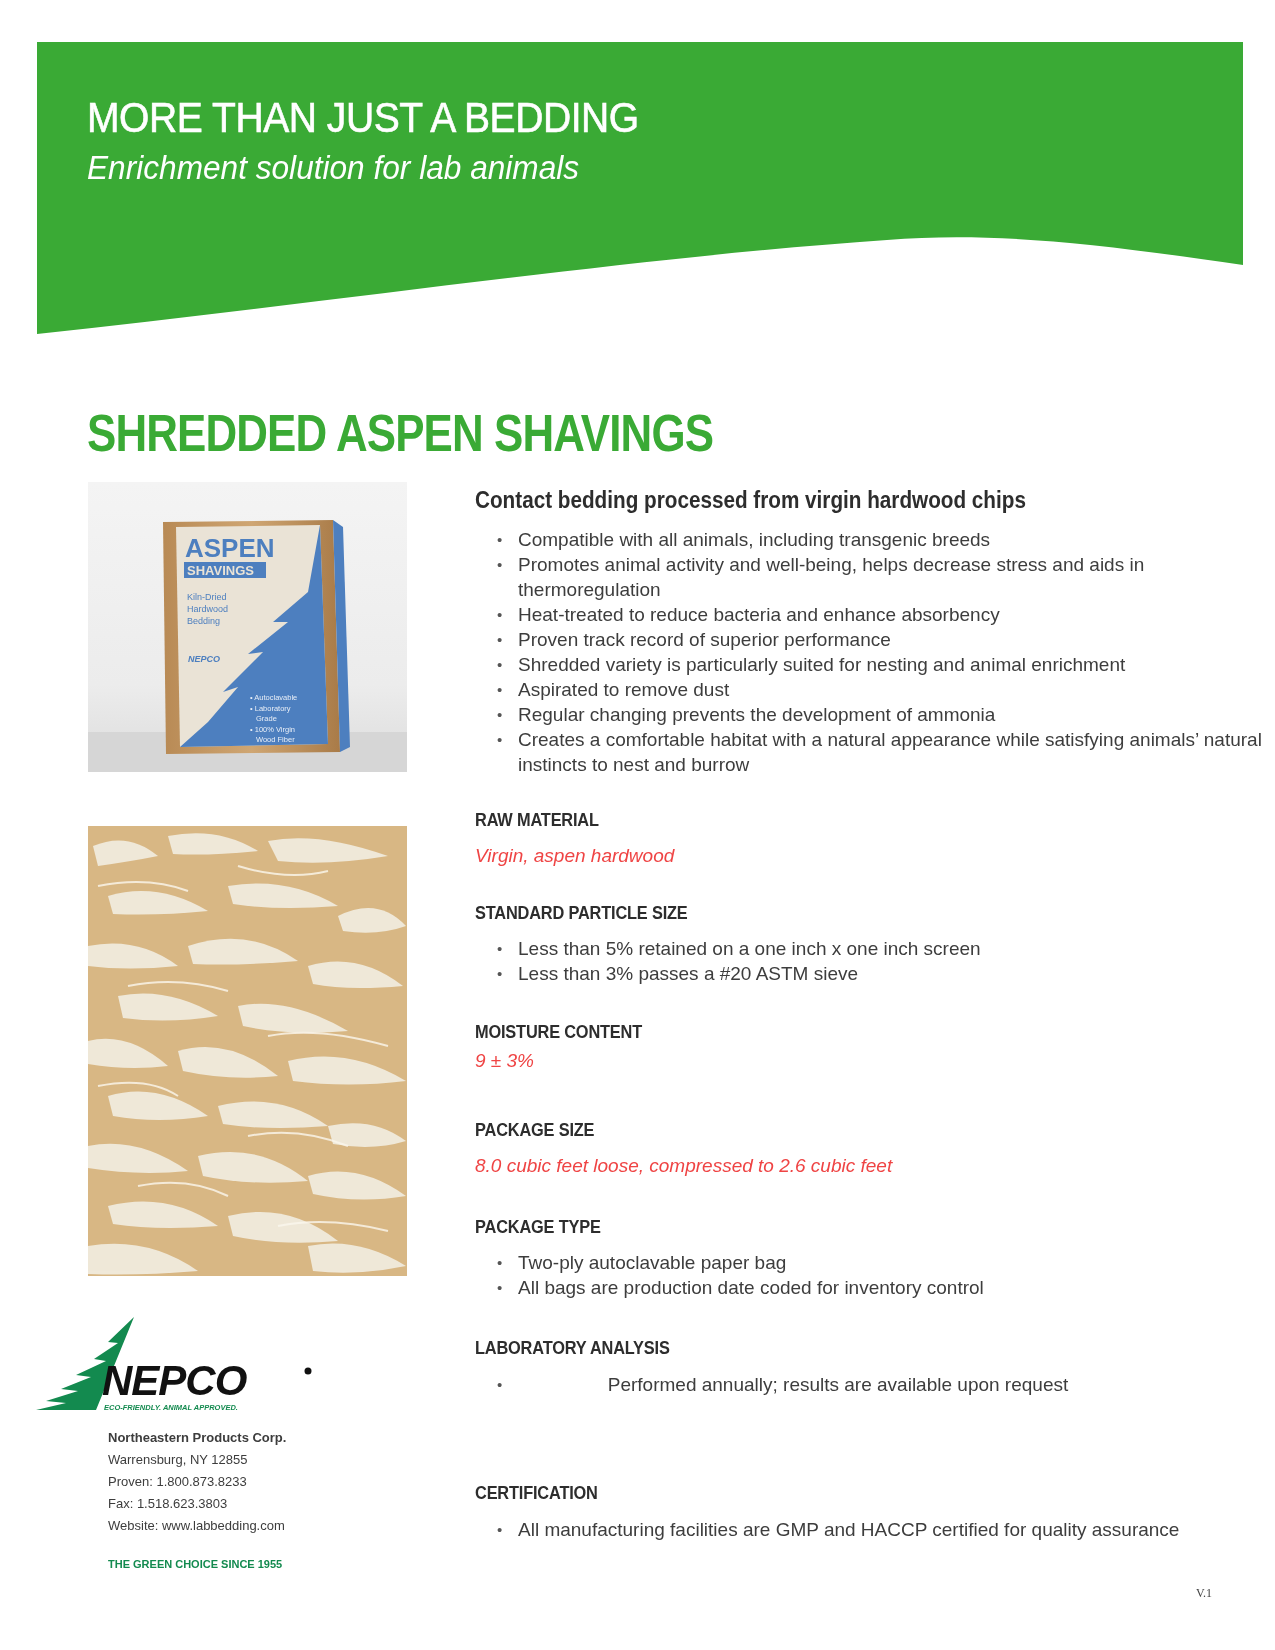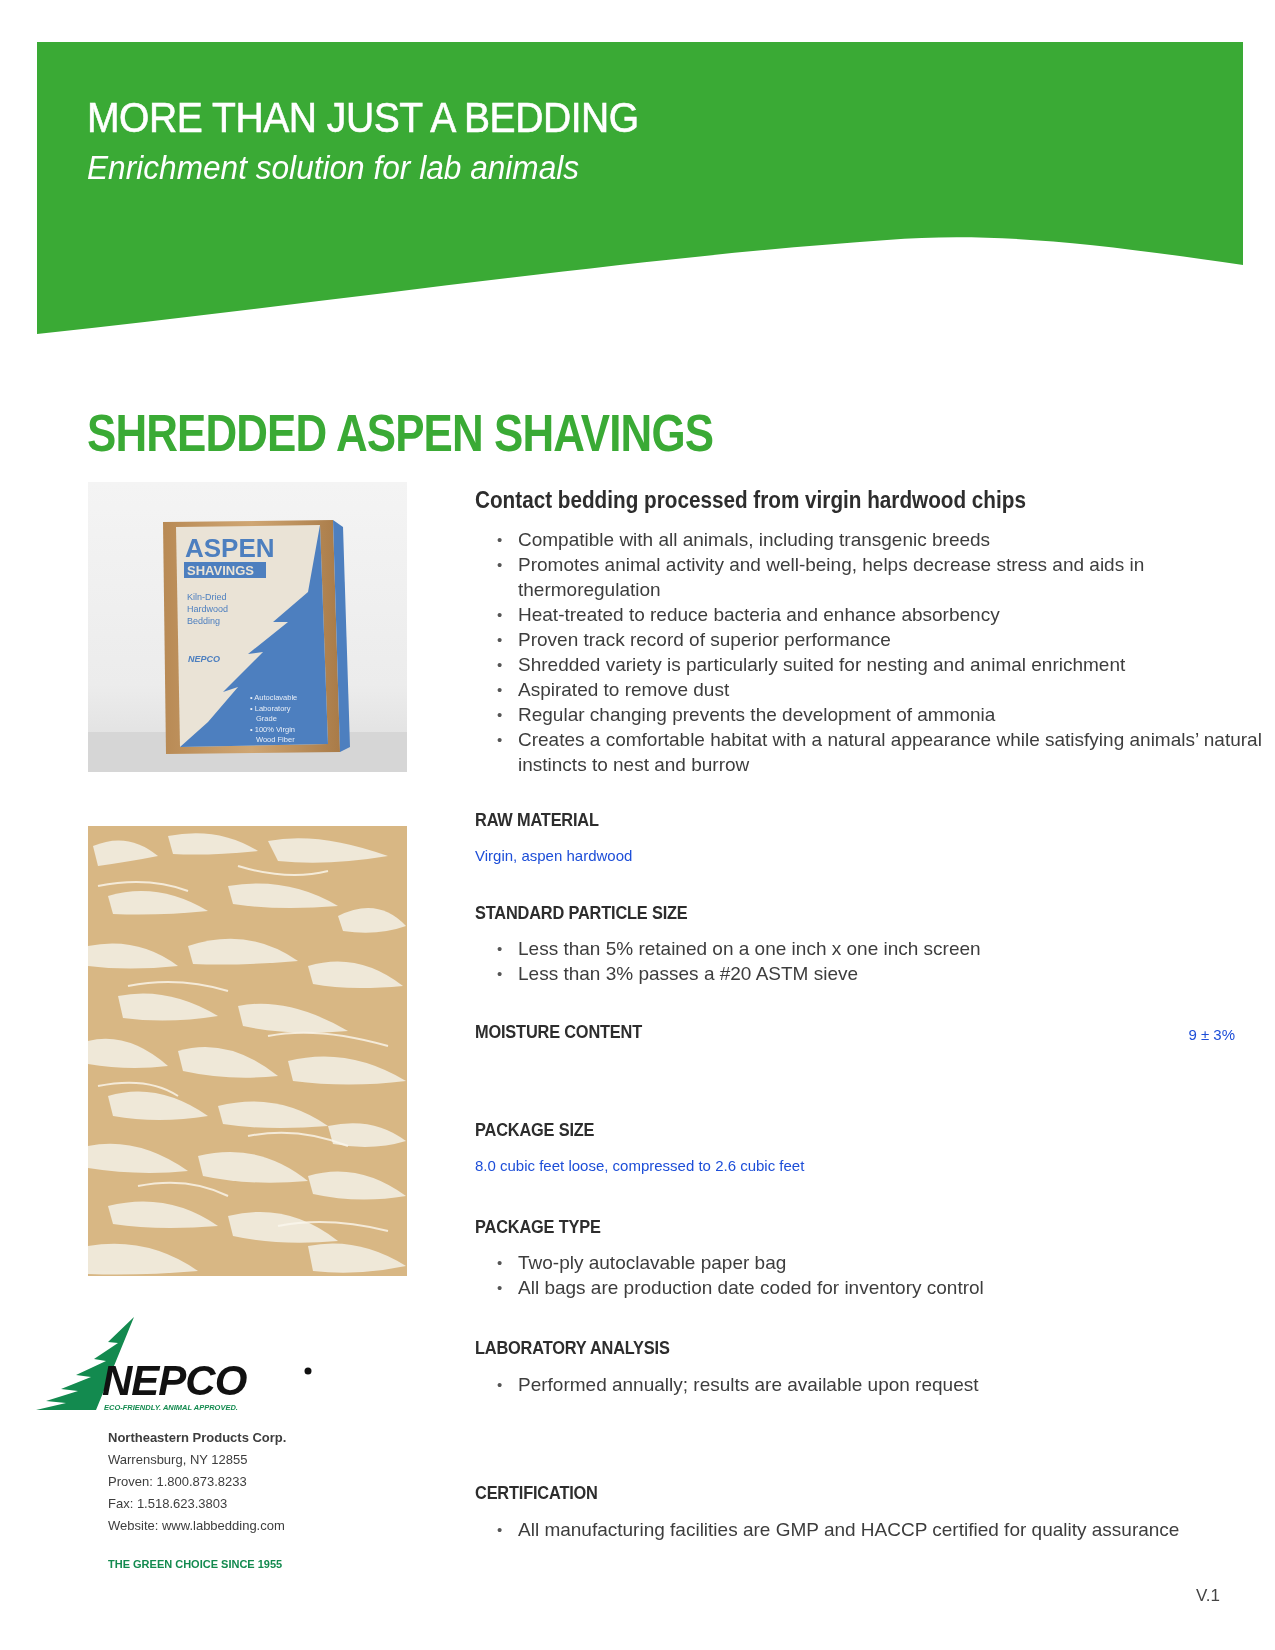--- a/index.html
+++ b/index.html
@@ -15,31 +15,31 @@
   #product-title { left: 87px; top: 404px; font-size: 51px; font-weight: bold; color: #3aaa35; letter-spacing: -1px; transform: scaleX(0.86); transform-origin: left top; white-space: nowrap; }
 
   
   #bag-photo { left: 88px; top: 482px; width: 319px; height: 290px; background: linear-gradient(180deg, #f4f4f4 0%, #ececec 70%, #dcdcdc 100%); overflow: hidden; }
   #shavings-photo { left: 88px; top: 826px; width: 319px; height: 450px; overflow: hidden; background: #d9b98a; }
 
   
   .col { left: 475px; width: 760px; }
   .lead { font-size: 23px; font-weight: bold; color: #2d2d2d; transform: scaleX(0.9); transform-origin: left top; white-space: nowrap; }
   .sec-h { font-size: 19px; font-weight: bold; color: #2d2d2d; transform: scaleX(0.86); transform-origin: left top; white-space: nowrap; letter-spacing: -0.2px; }
-  .body-txt { font-size: 15px; color: #1d4ed8; line-height: 25px; }
+  .body-txt { font-size: 19px; color: #ef4444; line-height: 25px; font-style: italic; }
   ul.bul { list-style: none; margin: 0; padding: 0 0 0 43px; }
   ul.bul li { position: relative; font-size: 19px; line-height: 25px; color: #3d3d3d; padding-left: 0; }
   ul.bul li::before { content: "\2022"; position: absolute; left: -21px; top: 0; font-size: 15px; color: #555; }
 
   
   #logo { left: 36px; top: 1315px; width: 280px; height: 100px; }
   #company-block { left: 108px; top: 1427px; font-size: 13px; line-height: 22px; color: #3d3d3d; }
   #company-name { font-weight: bold; }
   #tagline { left: 108px; top: 1558px; font-size: 11px; font-weight: bold; color: #138a4f; white-space: nowrap; }
-  #version { left: 1196px; top: 1586px; font-size: 17px; color: #444; }
+  #version { left: 1196px; top: 1586px; font-size: 12px; color: #444; font-family: Liberation Serif, serif; }
 </style>
 </head>
 <body>
 
 <svg id="header-band" class="abs" viewBox="0 0 1206 292" preserveAspectRatio="none">
   <path d="M0,0 L1206,0 L1206,223 C1050,200 950,190 850,198 C600,215 300,260 0,292 Z" fill="#3aaa35"></path>
 </svg>
 <div id="header-title" class="abs">MORE THAN JUST A BEDDING</div>
 <div id="header-subtitle" class="abs">Enrichment solution for lab animals</div>
 
@@ -131,33 +131,33 @@
 <div class="abs col sec-h" style="top:809px;">RAW MATERIAL</div>
 <div class="abs col body-txt" style="top:843px;">Virgin, aspen hardwood</div>
 
 <div class="abs col sec-h" style="top:902px;">STANDARD PARTICLE SIZE</div>
 <ul class="abs col bul" style="top:936px;">
   <li>Less than 5% retained on a one inch x one inch screen</li>
   <li>Less than 3% passes a #20 ASTM sieve</li>
 </ul>
 
 <div class="abs col sec-h" style="top:1021px;">MOISTURE CONTENT</div>
-<div class="abs col body-txt" style="top:1022px;text-align:right;">9 ± 3%</div>
+<div class="abs col body-txt" style="top:1048px;">9 ± 3%</div>
 
 <div class="abs col sec-h" style="top:1119px;">PACKAGE SIZE</div>
 <div class="abs col body-txt" style="top:1153px;">8.0 cubic feet loose, compressed to 2.6 cubic feet</div>
 
 <div class="abs col sec-h" style="top:1216px;">PACKAGE TYPE</div>
 <ul class="abs col bul" style="top:1250px;">
   <li>Two-ply autoclavable paper bag</li>
   <li>All bags are production date coded for inventory control</li>
 </ul>
 
 <div class="abs col sec-h" style="top:1337px;">LABORATORY ANALYSIS</div>
-<ul class="abs col bul" style="top:1372px; width:640px;">
+<ul class="abs col bul" style="top:1372px; width:640px;text-align:center;">
   <li>Performed annually; results are available upon request</li>
 </ul>
 
 <div class="abs col sec-h" style="top:1482px;">CERTIFICATION</div>
 <ul class="abs col bul" style="top:1517px; width:700px;">
   <li>All manufacturing facilities are GMP and HACCP certified for quality assurance</li>
 </ul>
 
 <svg id="logo" class="abs" viewBox="0 0 280 100">
   <g fill="#138a4f">

